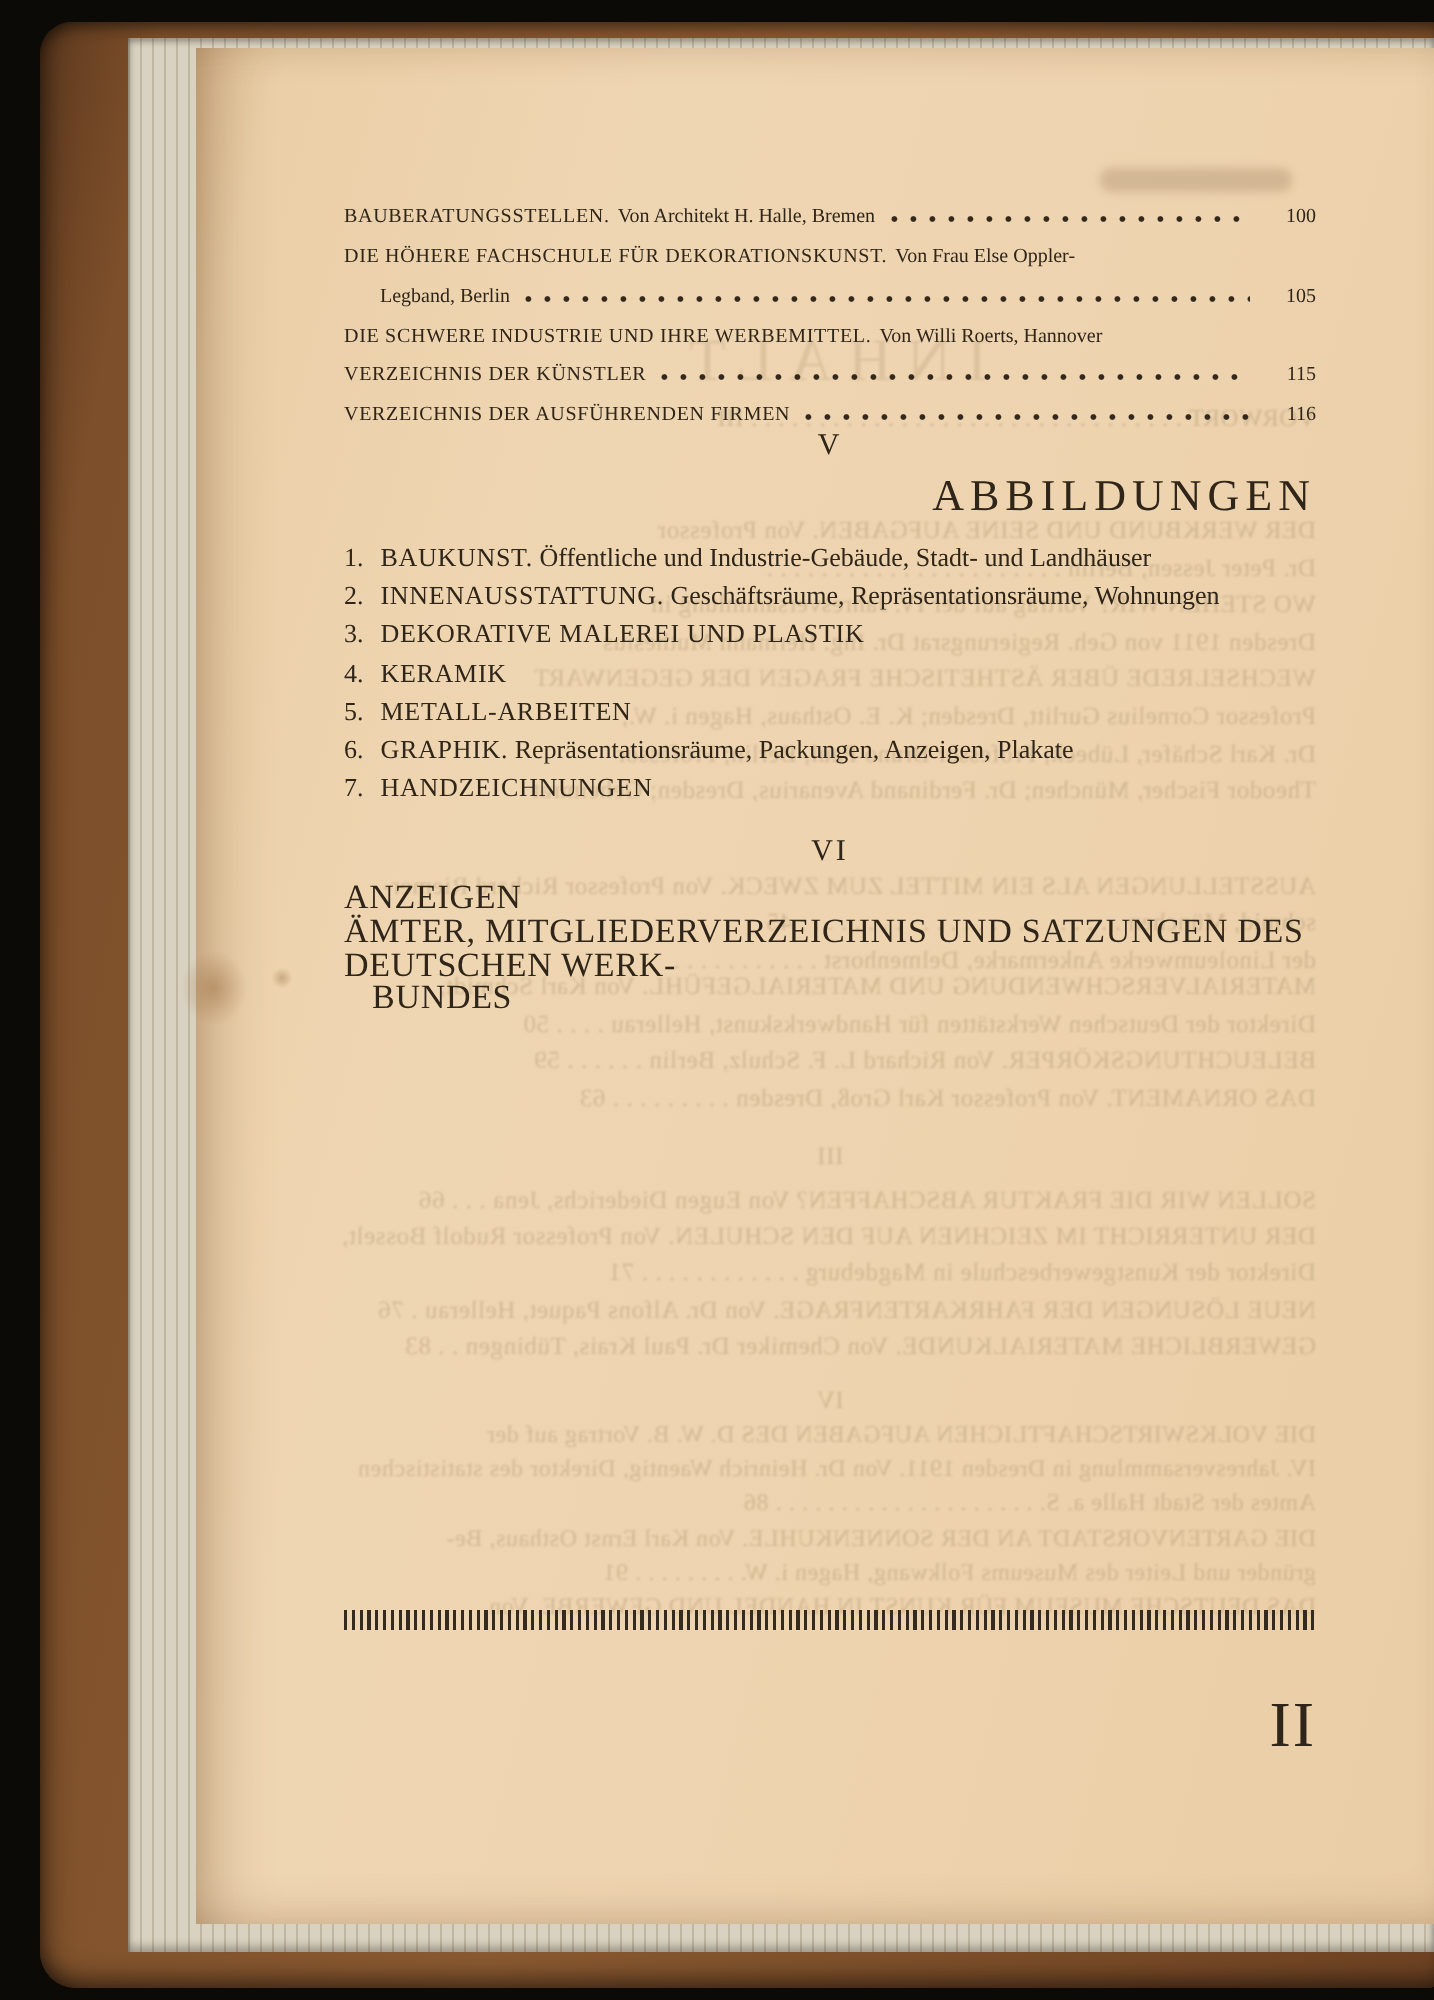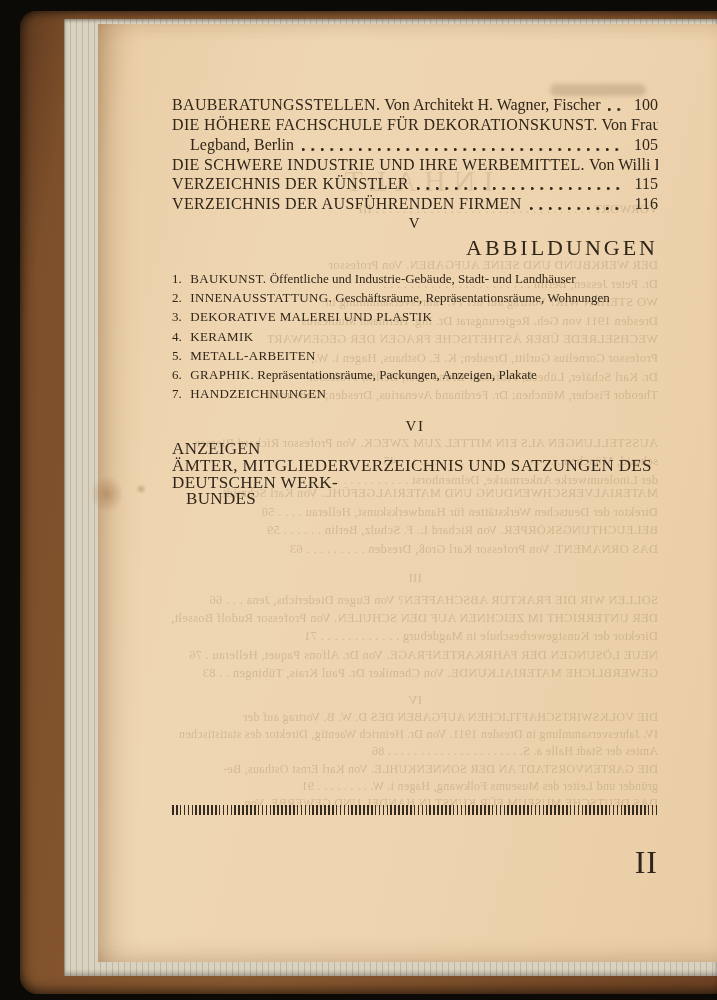--- a/index.html
+++ b/index.html
@@ -29,21 +29,21 @@
   .stain.s1{left:-14px;top:444px;width:46px;height:52px;
             background:radial-gradient(closest-side,rgba(140,85,35,.38),rgba(140,85,35,0) 72%);}
   .stain.s2{left:36px;top:458px;width:14px;height:14px;
             background:radial-gradient(closest-side,rgba(120,75,30,.30),rgba(120,75,30,0) 75%);}
   .stain.s3{left:452px;top:60px;width:96px;height:12px;filter:blur(2px);
             background:rgba(150,120,85,.30);border-radius:6px;}
 
   
   .content{position:absolute;left:74px;top:70px;width:486px;}
   .toc-row{display:flex;align-items:flex-end;height:19.9px;white-space:nowrap;overflow:hidden;
-           font-size:16px;}
+           font-size:10px;}
   .toc-row .t{letter-spacing:.35px;}
   .toc-row .b{margin-left:4px;}
   .toc-row .leader{flex:1 1 auto;height:13px;margin:0 3px 1px 7px;
       background:radial-gradient(circle at 2.2px 9.5px,#33281b 1.15px,rgba(0,0,0,0) 1.7px);
       background-size:9.5px 13px;background-repeat:repeat-x;}
   .toc-row.no-leader .leader{background:none;}
   .toc-row .pg{flex:0 0 30px;text-align:right;}
   .toc-row.indent{padding-left:14px;}
 
   .sec5{position:absolute;left:74px;top:189px;width:486px;}
@@ -149,21 +149,21 @@
       </div>
 
     <div class="stain s1"></div>
     <div class="stain s2"></div>
     <div class="stain s3"></div>
 
     <div class="content">
 
     <div class="toc-row">
           <span class="t">BAUBERATUNGSSTELLEN.</span>
-          <span class="b">Von Architekt H. Wagner, Fischer</span>
+          <span class="b">Von Architekt H. Halle, Bremen</span>
           <div class="leader"></div>
           <span class="pg">100</span>
         </div>
         <div class="toc-row no-leader no-page">
           <span class="t">DIE HÖHERE FACHSCHULE FÜR DEKORATIONSKUNST.</span>
           <span class="b">Von Frau Else Oppler-</span>
           <div class="leader"></div>
 
         </div>
         <div class="toc-row indent">

